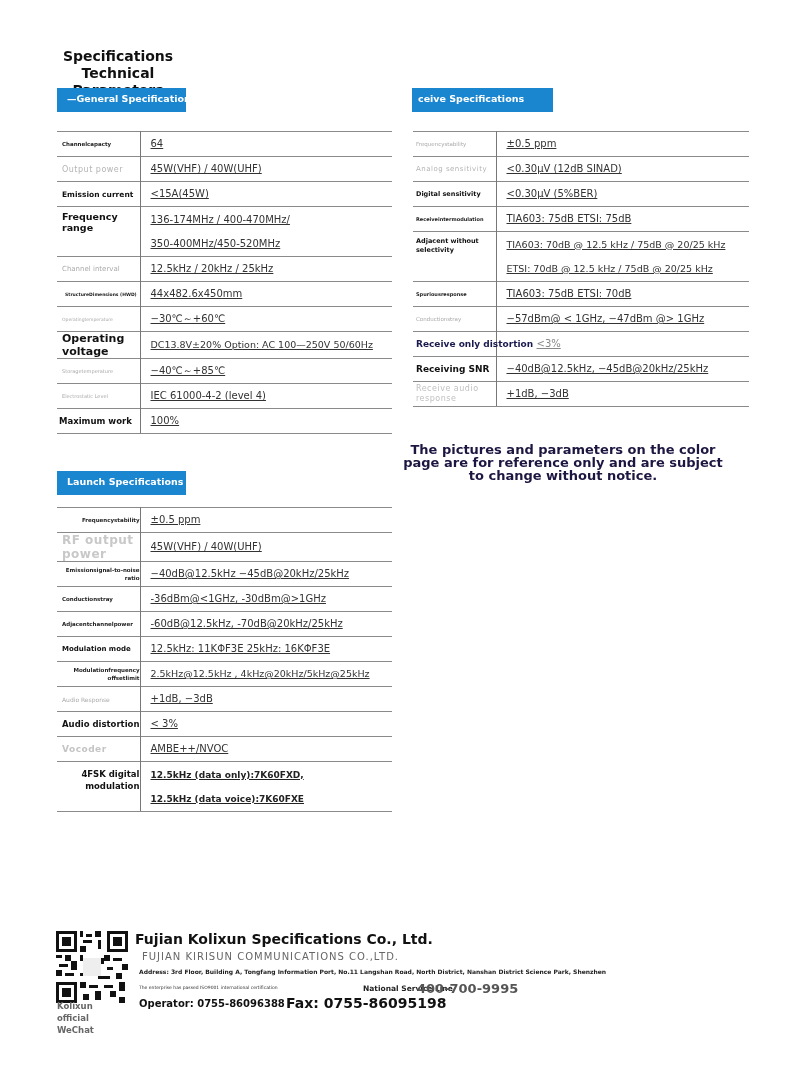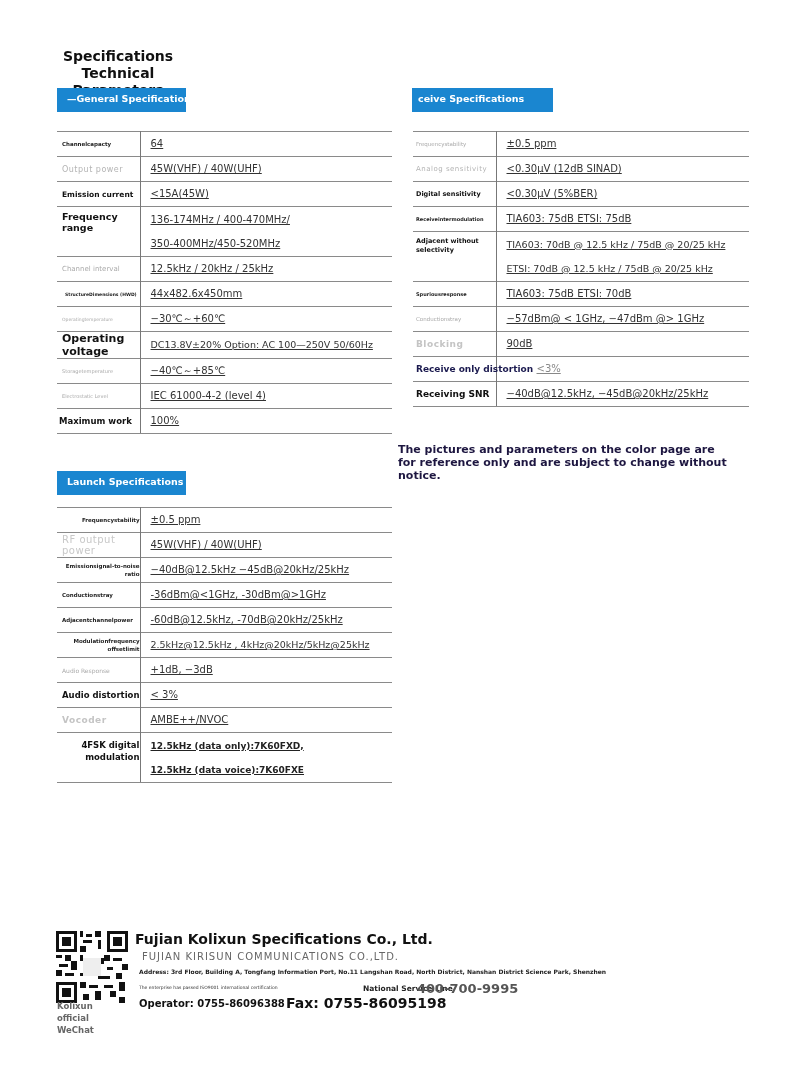--- a/index.html
+++ b/index.html
@@ -21,22 +21,22 @@
   .val-line { display: block; line-height: 24px; text-decoration: underline; }
 
   .l-tiny { font-size: 5.5px; font-weight: bold; color: #222; font-family: "DejaVu Sans", sans-serif; }
   .l-tiny-grey { font-size: 5.5px; color: #aaa; font-family: "DejaVu Sans", sans-serif; }
   .l-small { font-size: 7.5px; font-weight: bold; color: #111; font-family: "DejaVu Sans", sans-serif; }
   .l-grey { font-size: 8px; color: #b4b4b4; font-family: "DejaVu Sans", sans-serif; letter-spacing: 0.5px; }
   .l-big { font-size: 9.5px; font-weight: bold; color: #111; font-family: "DejaVu Sans", sans-serif; }
   .l-navy { font-size: 9px; font-weight: bold; color: #1b1a4f; font-family: "DejaVu Sans", sans-serif; white-space: nowrap; }
   .l-center { text-align: right; padding-left: 0 !important; }
 
-  .notice { left: 398px; top: 443px; width: 330px; font-size: 11px; font-weight: bold; color: #1d1640;
-            font-family: "DejaVu Sans", sans-serif; line-height: 13px; }
+  .notice { left: 398px; top: 443px; width: 330px; font-size: 13px; font-weight: bold; color: #1d1640;
+            font-family: "DejaVu Sans", sans-serif; line-height: 13px; text-align: center; }
 
   .qr { left: 56px; top: 931px; width: 72px; height: 72px; }
   .company-cn { left: 135px; top: 931px; font-size: 14px; font-weight: bold; color: #111; font-family: "DejaVu Sans", sans-serif; }
   .company-en { left: 142px; top: 951px; font-size: 10px; color: #666; letter-spacing: 1px; font-family: "DejaVu Sans", sans-serif; }
   .address { left: 139px; top: 968px; font-size: 6px; font-weight: bold; color: #222; font-family: "DejaVu Sans", sans-serif; white-space: nowrap; }
   .iso { left: 139px; top: 985px; font-size: 4.5px; color: #333; font-family: "DejaVu Sans", sans-serif; white-space: nowrap; }
   .service-label { left: 325px; top: 984px; font-size: 7.5px; font-weight: bold; color: #222; font-family: "DejaVu Sans", sans-serif; padding-left: 38px; }
   .service-num { left: 417px; top: 981px; font-size: 13px; font-weight: bold; color: #555; font-family: "DejaVu Sans", sans-serif; }
   .operator { left: 139px; top: 998px; font-size: 10px; font-weight: bold; color: #111; font-family: "DejaVu Sans", sans-serif; }
   .fax { left: 286px; top: 995px; font-size: 14px; font-weight: bold; color: #111; font-family: "DejaVu Sans", sans-serif; }
@@ -173,35 +173,35 @@
           <span class="val-line">TIA603:  75dB    ETSI:  70dB</span>
         </td>
   </tr>
   <tr style="height:24px">
     <td class="lbl l-tiny-grey" style="padding-left:3px;">Conductionstray</td>
     <td class="val">
           <span class="val-line">−57dBm@ &lt; 1GHz,  −47dBm @&gt; 1GHz</span>
         </td>
   </tr>
   <tr style="height:24px">
-    <td class="lbl l-grey" style="font-size:9px; font-weight:bold; color:#c4c4c4; padding-left:3px;">Blocking</td>
-    <td class="val">
-          <span class="val-line">90dB</span>
-        </td>
-  </tr>
-  <tr style="height:24px">
     <td class="lbl l-navy" style="padding-left:3px; overflow:visible; position:relative;"><span style="position:relative; z-index:2;">Receive only distortion</span></td>
     <td class="val" style="color:#888;">
           <span class="val-line" style="padding-left:30px;">&lt;3%</span>
         </td>
   </tr>
   <tr style="height:24px">
     <td class="lbl l-big" style="font-size:9px; padding-left:3px;">Receiving SNR</td>
     <td class="val">
           <span class="val-line">−40dB@12.5kHz,   −45dB@20kHz/25kHz</span>
+        </td>
+  </tr>
+  <tr style="height:24px">
+    <td class="lbl l-grey" style="font-size:8px; line-height:10px; color:#c0c0c0; padding-left:3px;">Receive audio response</td>
+    <td class="val">
+          <span class="val-line">+1dB,  −3dB</span>
         </td>
   </tr>
 </tbody>
   </table>
 
 <div class="abs notice">The pictures and parameters on the color page are for reference only and are subject to change without notice.</div>
 
 <div class="abs sec-header" style="left:57px; top:471px; width:129px;">Launch Specifications</div>
 
 <table class="abs spec-table" style="left:57px; top:507px; width:335px;">
@@ -210,41 +210,47 @@
       <col style="width:252px">
     </colgroup>
   <tbody>
       <tr style="height:25px">
     <td class="lbl l-tiny l-center">Frequencystability</td>
     <td class="val">
           <span class="val-line">±0.5 ppm</span>
         </td>
   </tr>
   <tr style="height:25px">
-    <td class="lbl l-grey" style="font-size:10px; font-weight:normal; color:#c8c8c8;">RF output power</td>
+    <td class="lbl l-grey" style="font-size:12px; font-weight:bold; color:#c8c8c8;">RF output power</td>
     <td class="val">
           <span class="val-line">45W(VHF) / 40W(UHF)</span>
         </td>
   </tr>
   <tr style="height:25px">
     <td class="lbl l-tiny l-center" style="line-height:8px;">Emissionsignal-to-noise ratio</td>
     <td class="val">
           <span class="val-line">−40dB@12.5kHz   −45dB@20kHz/25kHz</span>
         </td>
   </tr>
   <tr style="height:25px">
     <td class="lbl l-tiny">Conductionstray</td>
     <td class="val">
           <span class="val-line">-36dBm@&lt;1GHz, -30dBm@&gt;1GHz</span>
         </td>
   </tr>
   <tr style="height:25px">
     <td class="lbl l-tiny">Adjacentchannelpower</td>
     <td class="val">
           <span class="val-line">-60dB@12.5kHz, -70dB@20kHz/25kHz</span>
+        </td>
+  </tr>
+  <tr style="height:25px">
+    <td class="lbl l-small" style="font-size:7px;">Modulation mode</td>
+    <td class="val">
+          <span class="val-line">12.5kHz:  11KΦF3E   25kHz:  16KΦF3E</span>
         </td>
   </tr>
   <tr style="height:25px">
     <td class="lbl l-tiny l-center" style="line-height:8px;">Modulationfrequency offsetlimit</td>
     <td class="val" style="font-size:9.5px; white-space:nowrap;">
           <span class="val-line">2.5kHz@12.5kHz   , 4kHz@20kHz/5kHz@25kHz</span>
         </td>
   </tr>
   <tr style="height:25px">
     <td class="lbl l-tiny-grey" style="font-size:6px;">Audio Response</td>

